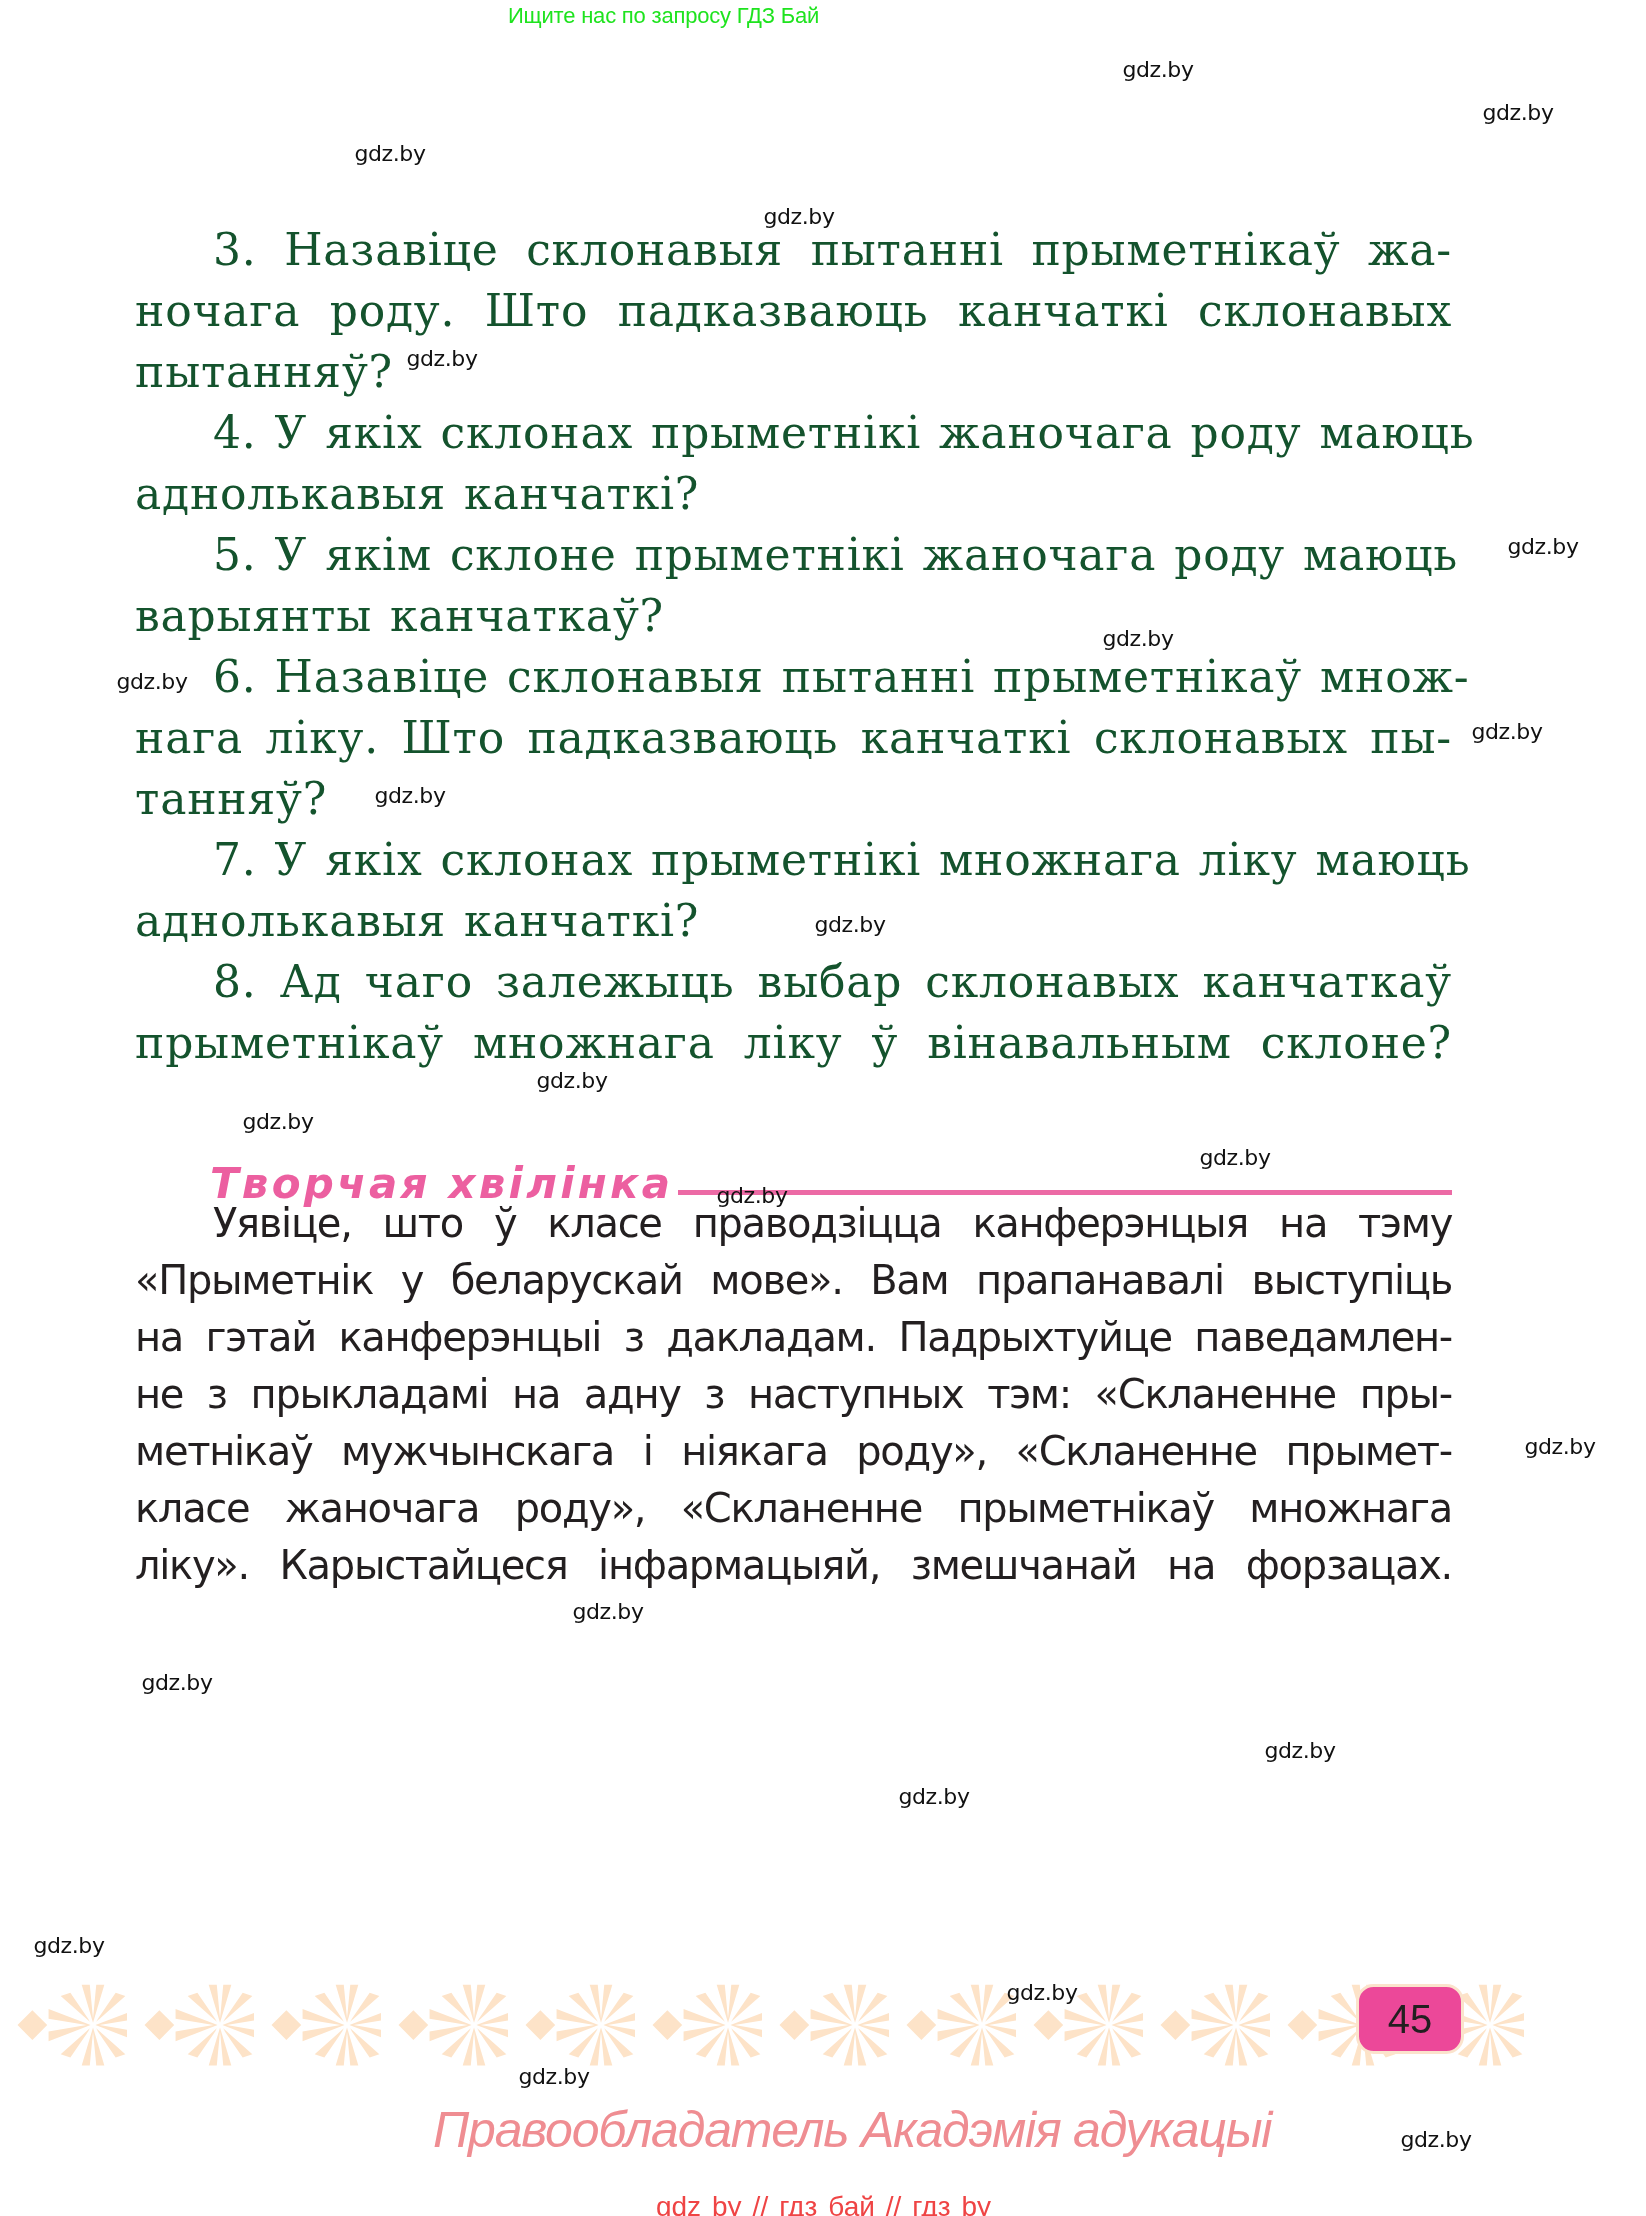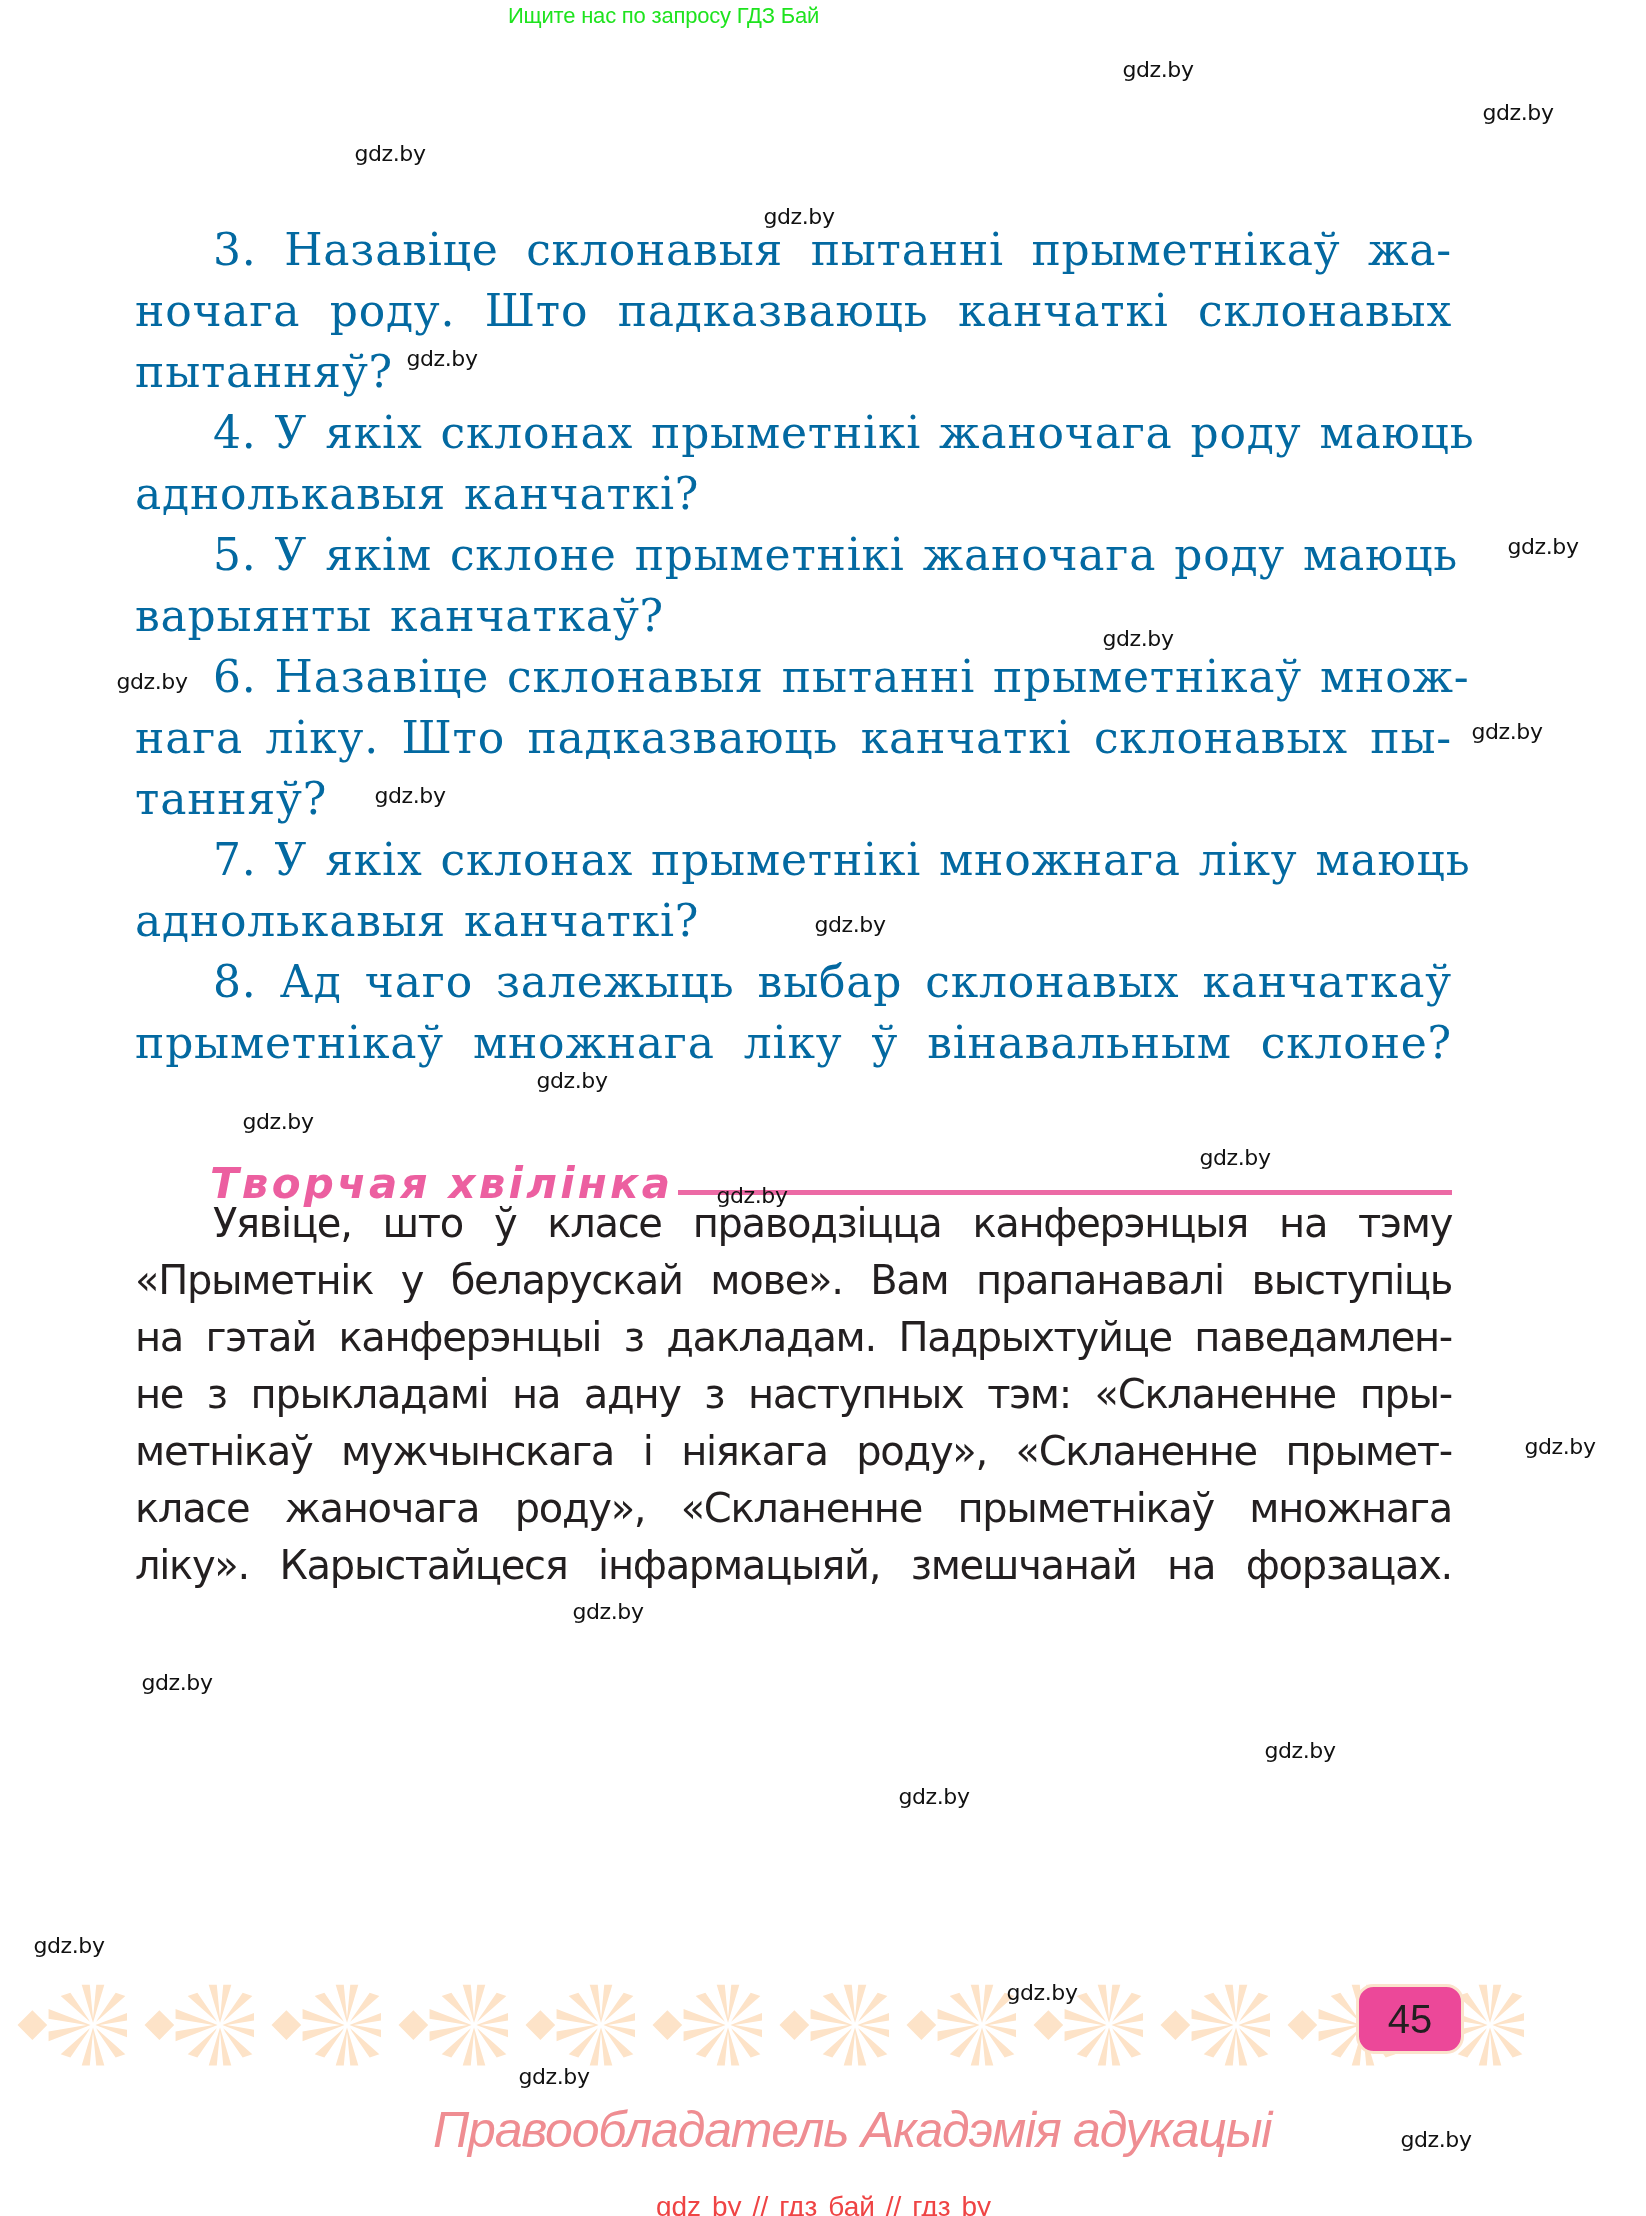--- a/index.html
+++ b/index.html
@@ -8,21 +8,21 @@
     background: #ffffff; color: #231f20;
   }
   .top-banner {
     position: absolute; top: 3.2px; left: 0; width: 1327px; text-align: center;
     font-family: "Liberation Sans", sans-serif; font-size: 22px; color: #1ee31e;
     letter-spacing: -0.2px;
   }
   .q-block {
     position: absolute; left: 135px; width: 1317px; top: 219px;
     font-family: "DejaVu Serif", serif; font-size: 44px; line-height: 61px;
-    color: #0369a1; letter-spacing: 0.8px; word-spacing: 3.2px;
+    color: #14532d; letter-spacing: 0.8px; word-spacing: 3.2px;
   }
   .q-line { display: block; white-space: nowrap; text-align: justify; text-align-last: justify; height: 61px; }
   .q-line.last { text-align-last: left; }
   .q-line.indent { padding-left: 78px; }
   .section-head {
     position: absolute; left: 210px; top: 1128px; width: 1242px; height: 56px;
     display: flex; align-items: flex-end; margin-top: 24px;
   }
   .section-title {
     font-family: "DejaVu Sans", sans-serif; font-style: italic; font-weight: bold;

